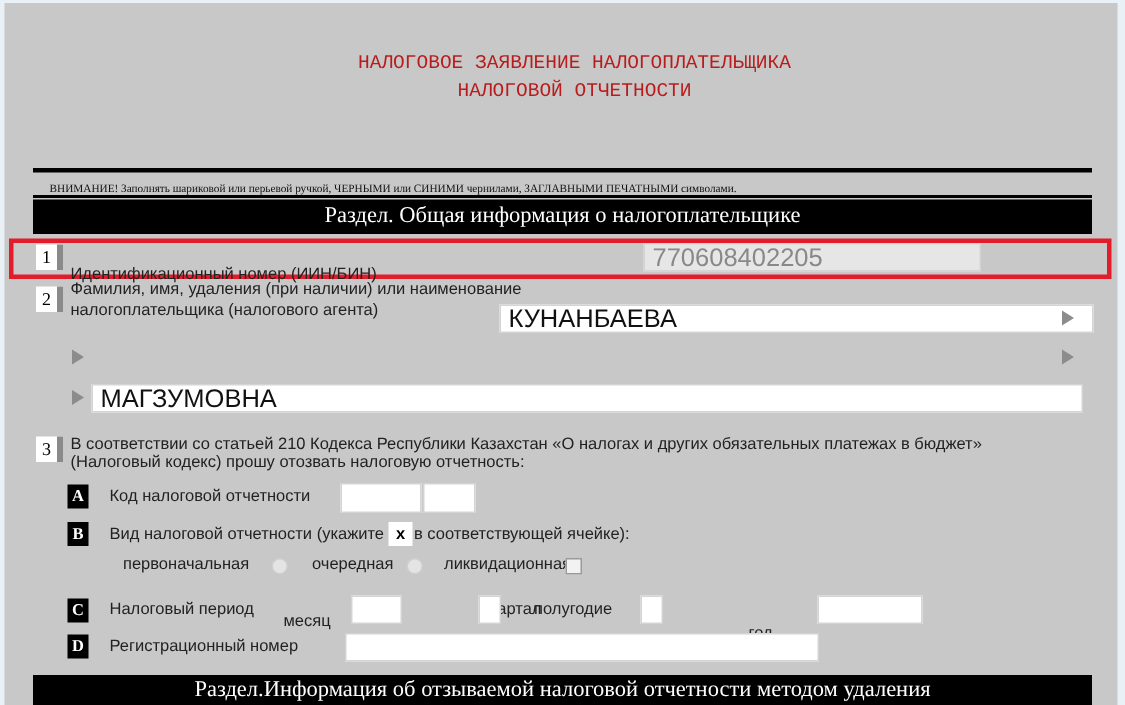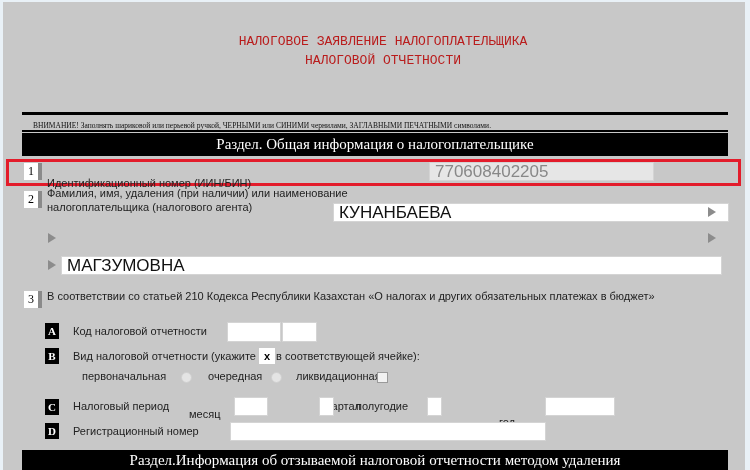--- a/index.html
+++ b/index.html
@@ -47,20 +47,21 @@
   <div class="arrow" style="left:705px;top:205px;"></div>
 
   <div class="arrow" style="left:45px;top:231px;"></div>
   <div class="arrow" style="left:705px;top:231px;"></div>
 
   <div class="arrow" style="left:45px;top:258px;"></div>
   <div class="field" style="left:58px;top:254px;width:661px;height:19px;">МАГЗУМОВНА</div>
 
   <div class="num" style="left:21px;top:289px;">3</div>
   <div class="lbl" style="left:44px;top:288px;">В соответствии со статьей 210 Кодекса Республики Казахстан «О налогах и других обязательных платежах в бюджет»</div>
+  <div class="lbl" style="left:44px;top:300px;">(Налоговый кодекс) прошу отозвать налоговую отчетность:</div>
 
   <div class="letter" style="left:42px;top:321px;">A</div>
   <div class="lbl" style="left:70px;top:323px;">Код налоговой отчетности</div>
   <div class="field" style="left:224px;top:320px;width:54px;height:20px;"></div>
   <div class="field" style="left:279px;top:320px;width:35px;height:20px;"></div>
 
   <div class="letter" style="left:42px;top:346px;">B</div>
   <div class="lbl" style="left:70px;top:348px;">Вид налоговой отчетности (укажите</div>
   <div class="xbox" style="left:256px;top:346px;">x</div>
   <div class="lbl" style="left:273px;top:348px;">в соответствующей ячейке):</div>

